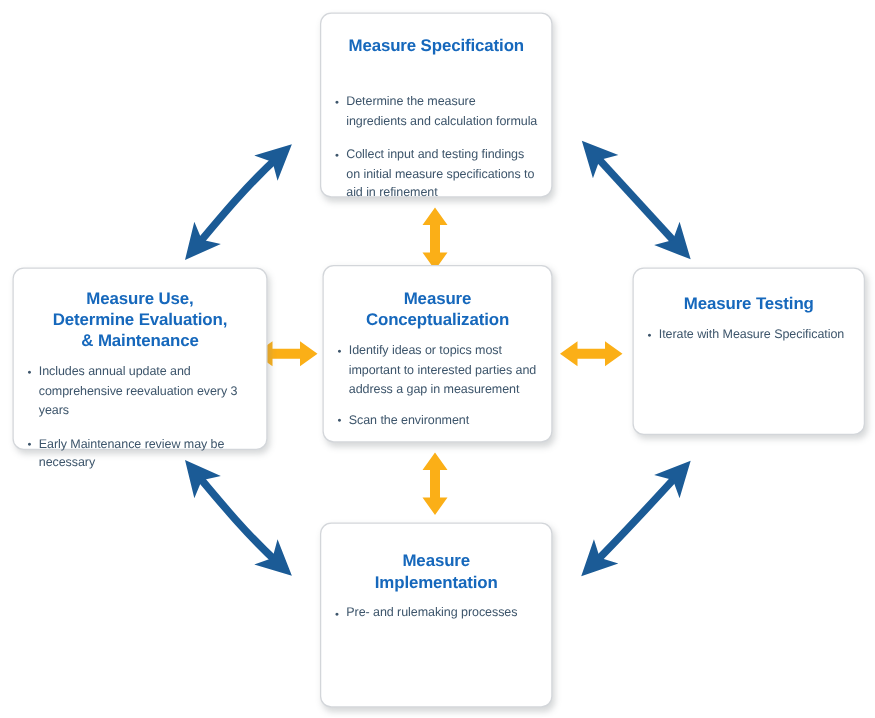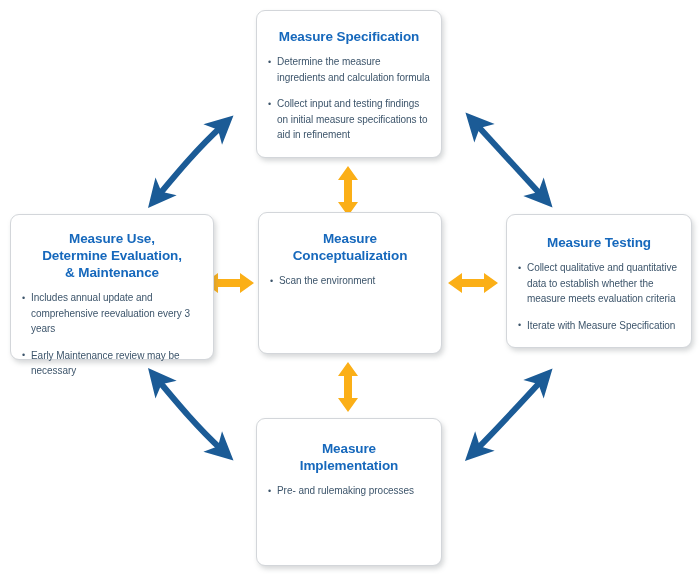--- a/index.html
+++ b/index.html
@@ -68,21 +68,21 @@
     content: "\2022";
     position: absolute;
     left: 0;
     top: -0.5px;
     font-size: 9px;
     color: #3d556b;
     line-height: 16px;
   }
 
   
-  #node-specification   { left: 256px; top: 10px;  width: 186px; height: 148px; }
+  #node-specification   { left: 256px; top: 10px;  width: 186px; height: 148px; gap: 20px; }
   #node-conceptualization { left: 258px; top: 212px; width: 184px; height: 142px; }
   #node-testing         { left: 506px; top: 214px; width: 186px; height: 134px; }
   #node-use             { left: 10px;  top: 214px; width: 204px; height: 146px; }
   #node-implementation  { left: 256px; top: 418px; width: 186px; height: 148px; }
 
   #node-conceptualization .bullets li { margin-bottom: 9px; }
   #node-use .node-title { margin-top: 5px; }
   #node-testing .node-title { margin-top: 9px; }
   #node-implementation .node-title { margin-top: 11px; }
   #node-implementation .bullets li { margin-bottom: 10px; }
@@ -142,28 +142,28 @@
       <li>Collect input and testing findings on initial measure specifications to aid in refinement</li>
     </ul>
   </div>
 
   <div class="node" id="node-conceptualization">
     <div class="node-title">
       <div>Measure</div>
       <div>Conceptualization</div>
     </div>
     <ul class="bullets">
+      <li>Identify ideas or topics most important to interested parties and address a gap in measurement</li>
       <li>Scan the environment</li>
     </ul>
   </div>
 
   <div class="node" id="node-testing">
     <div class="node-title">Measure Testing</div>
     <ul class="bullets">
-      <li>Collect qualitative and quantitative data to establish whether the measure meets evaluation criteria</li>
       <li>Iterate with Measure Specification</li>
     </ul>
   </div>
 
   <div class="node" id="node-use">
     <div class="node-title">
       <div>Measure Use,</div>
       <div>Determine Evaluation,</div>
       <div>&amp; Maintenance</div>
     </div>

